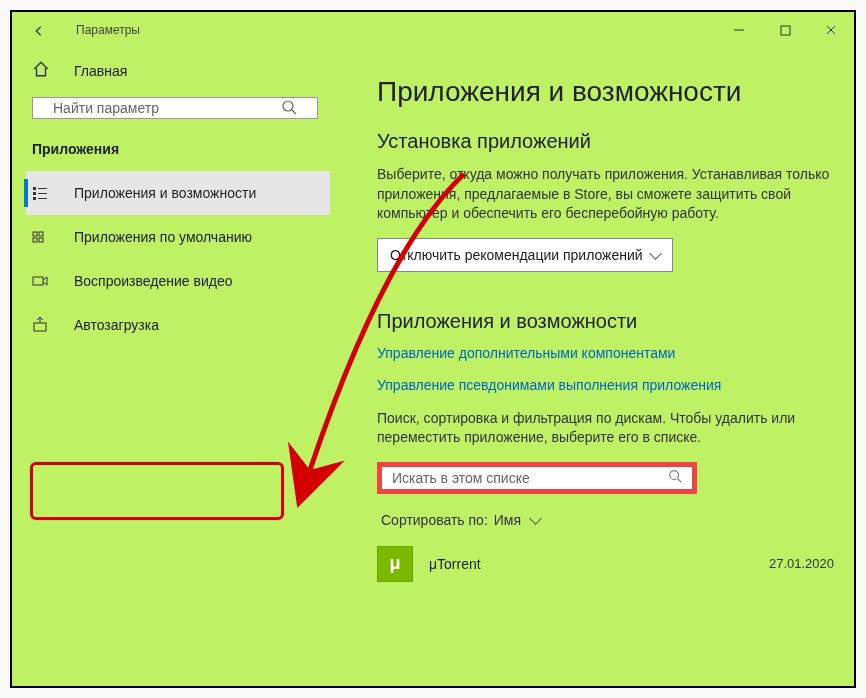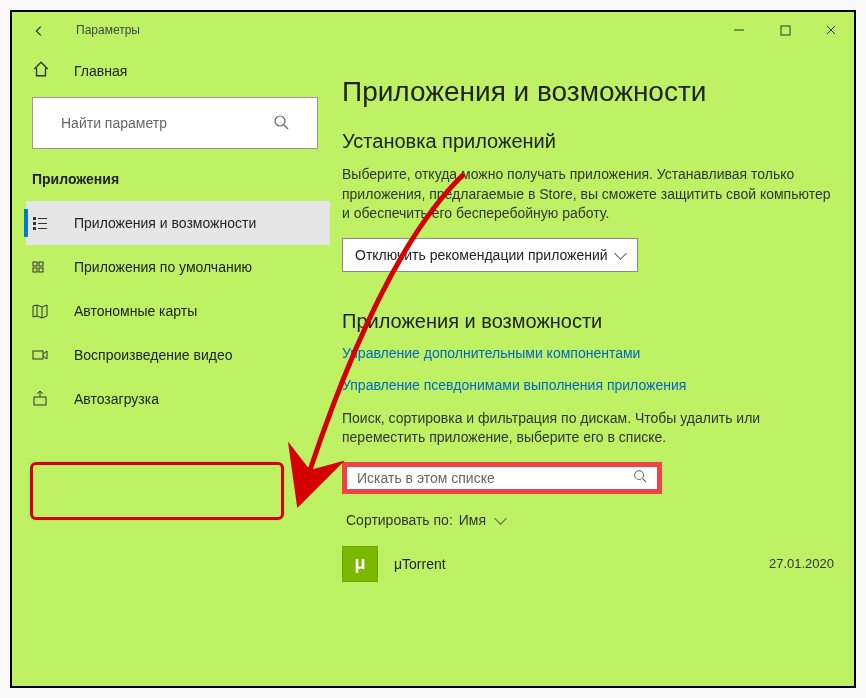--- a/index.html
+++ b/index.html
@@ -43,40 +43,41 @@
 }
 .window-controls .wc {
   width: 46px; height: 32px;
   display: flex; align-items: center; justify-content: center;
   color: #555;
 }
 .content {
   display: flex;
   flex: 1;
   overflow: hidden;
+  gap: 35px;
 }
 .sidebar {
   width: 318px;
   padding-left: 14px;
   padding-top: 4px;
 }
 .home-row {
   display: flex; align-items: center;
   padding: 8px 0 12px 6px;
 }
 .home-row .icon { width: 20px; margin-right: 22px; color:#333;}
 .home-row span { font-size: 14px; color:#222;}
 .search-box {
   width: 286px;
-  height: 52px;
+  height: 22px;
   border: 1px solid #999;
   background: #fff;
   display: flex;
   align-items: center;
-  padding: 0 28px;
+  padding: 0 20px;
   margin: 4px 0 14px 6px;
   color: #666;
   font-size: 14px;
   justify-content: space-between;
 }
 .section-title {
   font-size: 14px;
   font-weight: 600;
   padding: 8px 0 14px 6px;
   color:#222;
@@ -270,28 +271,20 @@
                   <rect x="7" y="3" width="4" height="4" stroke="#333" fill="none"></rect>
                   <rect x="1" y="9" width="4" height="4" stroke="#333" fill="none"></rect>
                   <rect x="7" y="9" width="4" height="4" stroke="#333" fill="none"></rect>
                 </svg>
               </span>
             <span>Приложения по умолчанию</span>
           </li>
           <li class="nav-item">
             <span class="icon">
                 <svg width="16" height="16" viewBox="0 0 16 16">
-                  <path d="M1 3 L5 2 L10 4 L15 2 V13 L10 15 L5 13 L1 14 Z M5 2 V13 M10 4 V15" stroke="#333" stroke-width="1" fill="none"></path>
-                </svg>
-              </span>
-            <span>Автономные карты</span>
-          </li>
-          <li class="nav-item">
-            <span class="icon">
-                <svg width="16" height="16" viewBox="0 0 16 16">
                   <rect x="1" y="4" width="10" height="8" stroke="#333" fill="none"></rect>
                   <path d="M11 7 L15 4 V12 L11 9" stroke="#333" fill="none"></path>
                 </svg>
               </span>
             <span>Воспроизведение видео</span>
           </li>
           <li class="nav-item">
             <span class="icon">
                 <svg width="16" height="16" viewBox="0 0 16 16">
                   <rect x="2" y="6" width="12" height="8" stroke="#333" fill="none"></rect>

